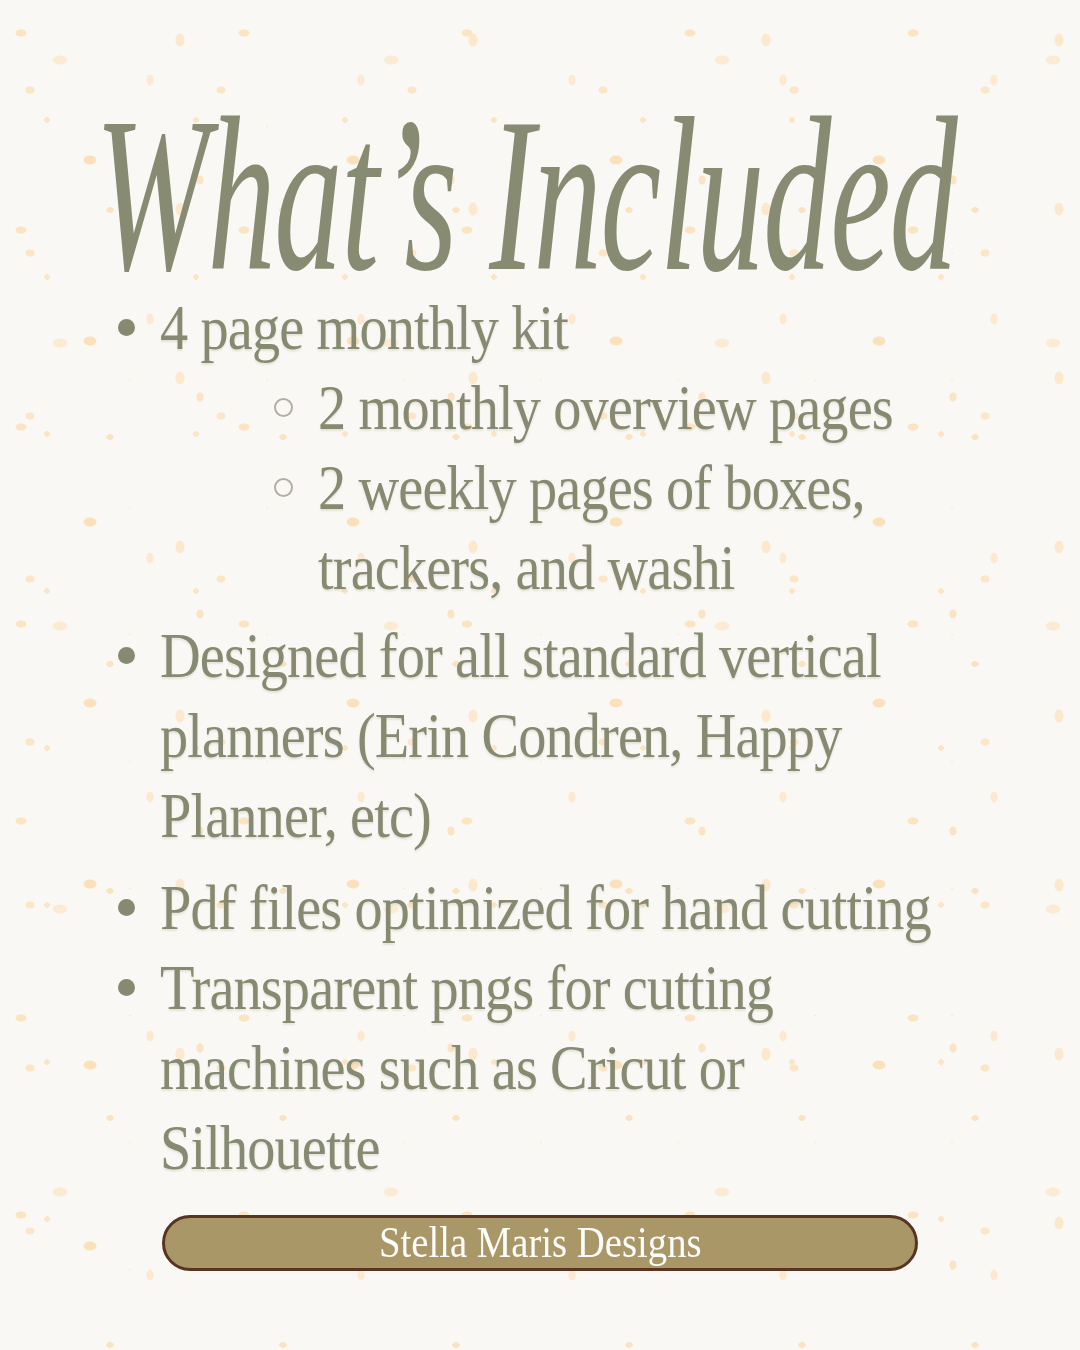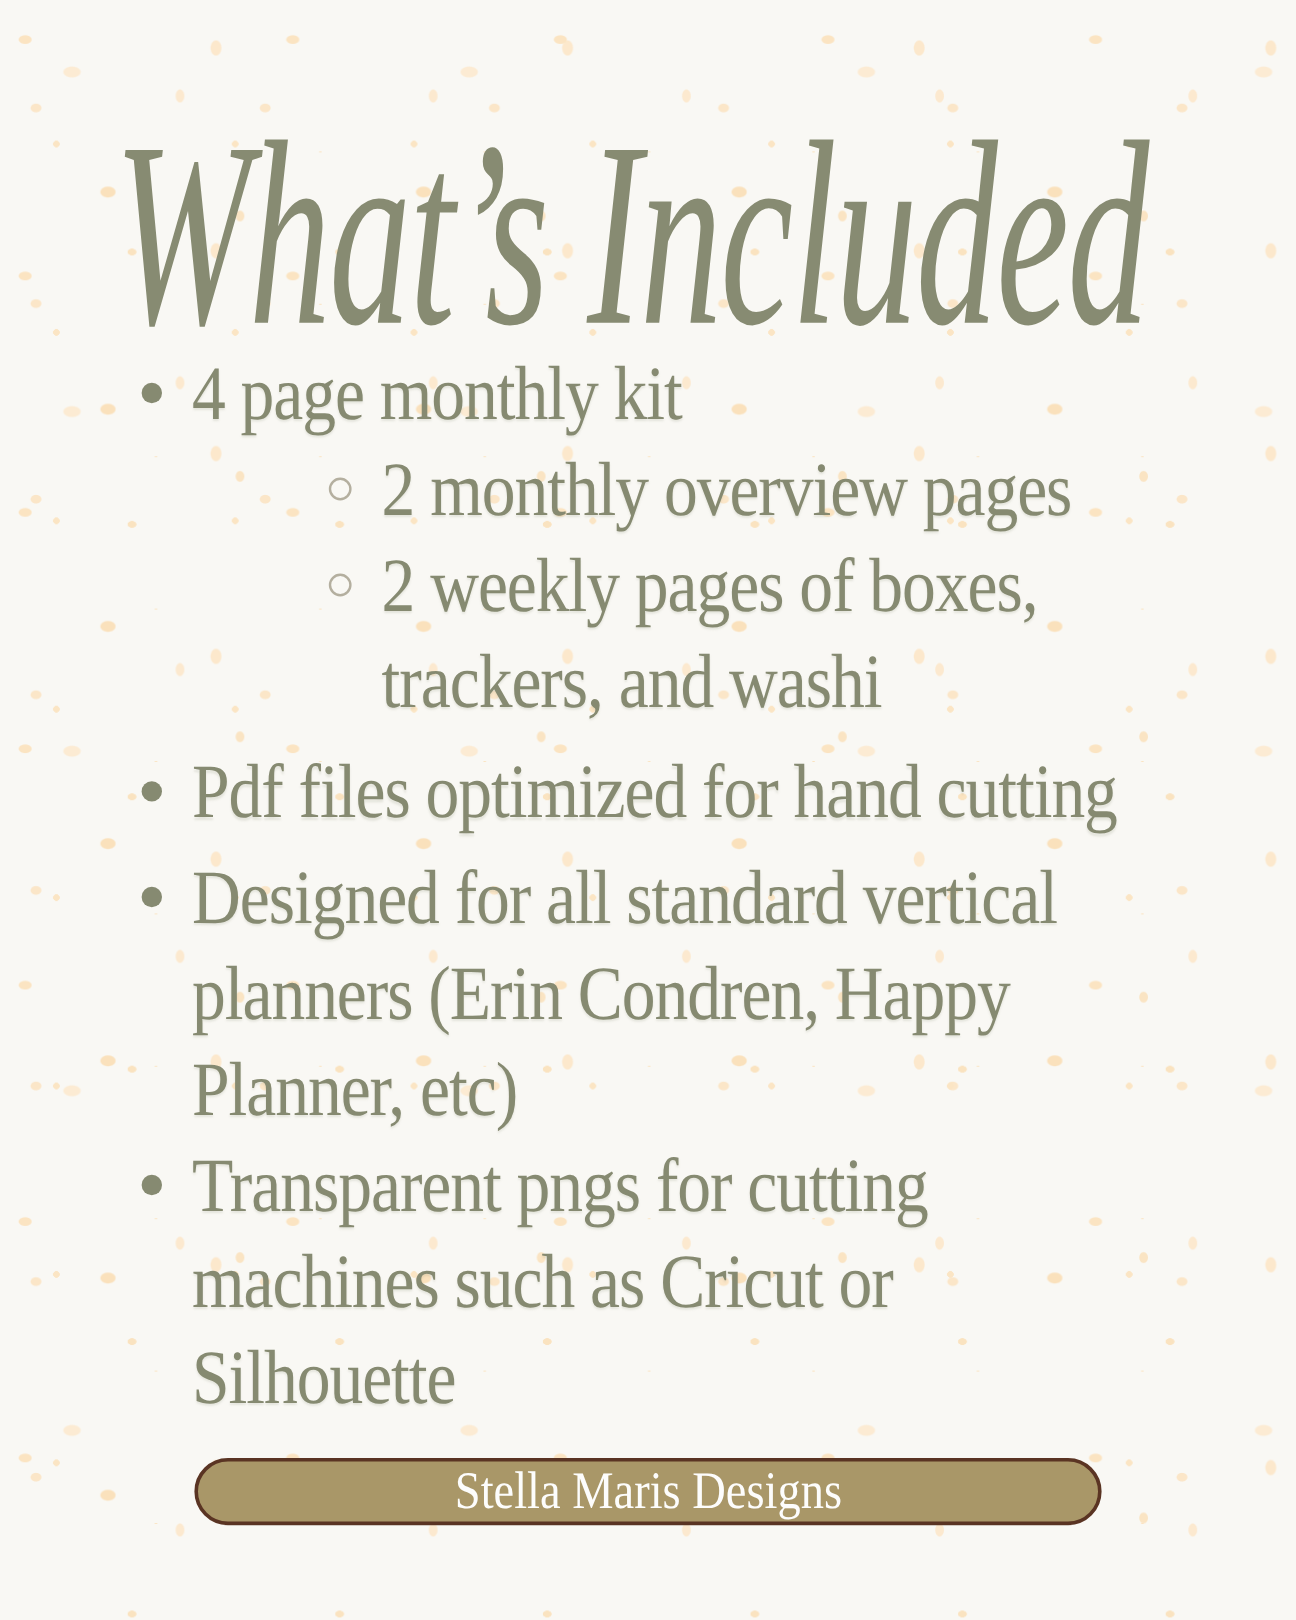--- a/index.html
+++ b/index.html
@@ -147,30 +147,30 @@
       <span class="ring"></span>
       <span class="txt">2 monthly overview pages</span>
     </div>
 
     <div class="item l2">
       <span class="ring"></span>
       <span class="txt">2 weekly pages of boxes,
 trackers, and washi</span>
     </div>
 
-    <div class="item l1 gap-md">
-      <span class="dot"></span>
-      <span class="txt">Pdf files optimized for hand cutting</span>
-    </div>
-
     <div class="item l1 gap-sm">
       <span class="dot"></span>
       <span class="txt">Designed for all standard vertical
 planners (Erin Condren, Happy
 Planner, etc)</span>
+    </div>
+
+    <div class="item l1 gap-md">
+      <span class="dot"></span>
+      <span class="txt">Pdf files optimized for hand cutting</span>
     </div>
 
     <div class="item l1">
       <span class="dot"></span>
       <span class="txt">Transparent pngs for cutting
 machines such as Cricut or Silhouette</span>
     </div>
 
   </div>
 

